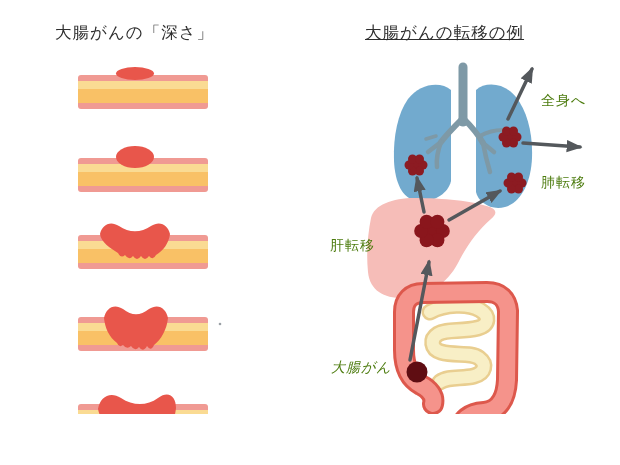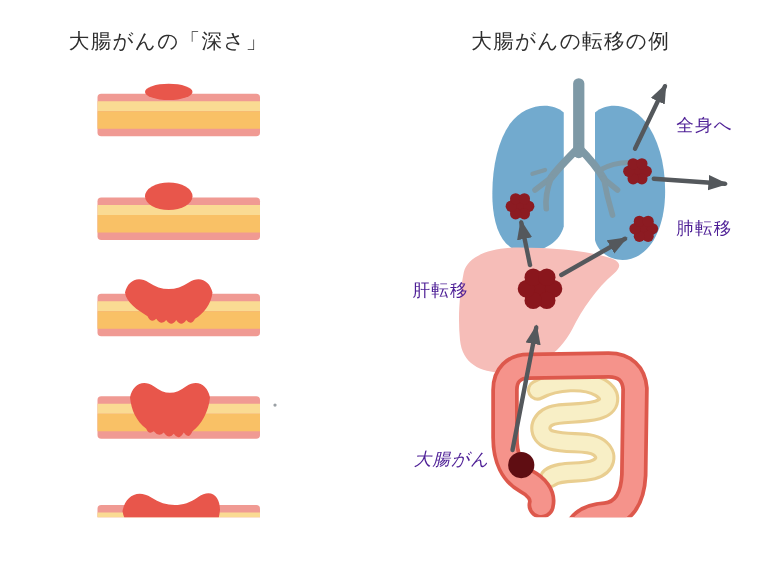--- a/index.html
+++ b/index.html
@@ -5,27 +5,27 @@
   html,body{margin:0;padding:0;background:#fff;}
   .canvas{
     position:relative;width:620px;height:414px;background:#ffffff;
     font-family:"DejaVu Sans","Liberation Sans",sans-serif;overflow:hidden;
   }
   .title{
     position:absolute;font-size:16.5px;font-weight:500;color:#2e2e2e;
     letter-spacing:1px;white-space:nowrap;
   }
   .title-left{left:55px;top:22px;}
-  .title-right{left:377px;top:22px;}
+  .title-right{left:365px;top:22px;text-decoration:underline;}
   .lbl{
-    position:absolute;font-size:14px;color:#4c1d95;letter-spacing:1px;white-space:nowrap;
+    position:absolute;font-size:14px;color:#4d7c0f;letter-spacing:1px;white-space:nowrap;
   }
   .lbl-zenshin{left:541px;top:92px;}
   .lbl-hai{left:541px;top:174px;font-family:Liberation Serif, serif;}
-  .lbl-kan{left:330px;top:224px;font-family:Liberation Mono, monospace;}
+  .lbl-kan{left:330px;top:237px;font-family:Liberation Mono, monospace;}
   .lbl-daicho{left:331px;top:359px;font-style:italic;}
   svg.gfx{position:absolute;left:0;top:0;}
 </style>
 </head>
 <body>
 
 <div class="canvas">
 
   <div class="title title-left">大腸がんの「深さ」</div>
   <div class="title title-right">大腸がんの転移の例</div>

